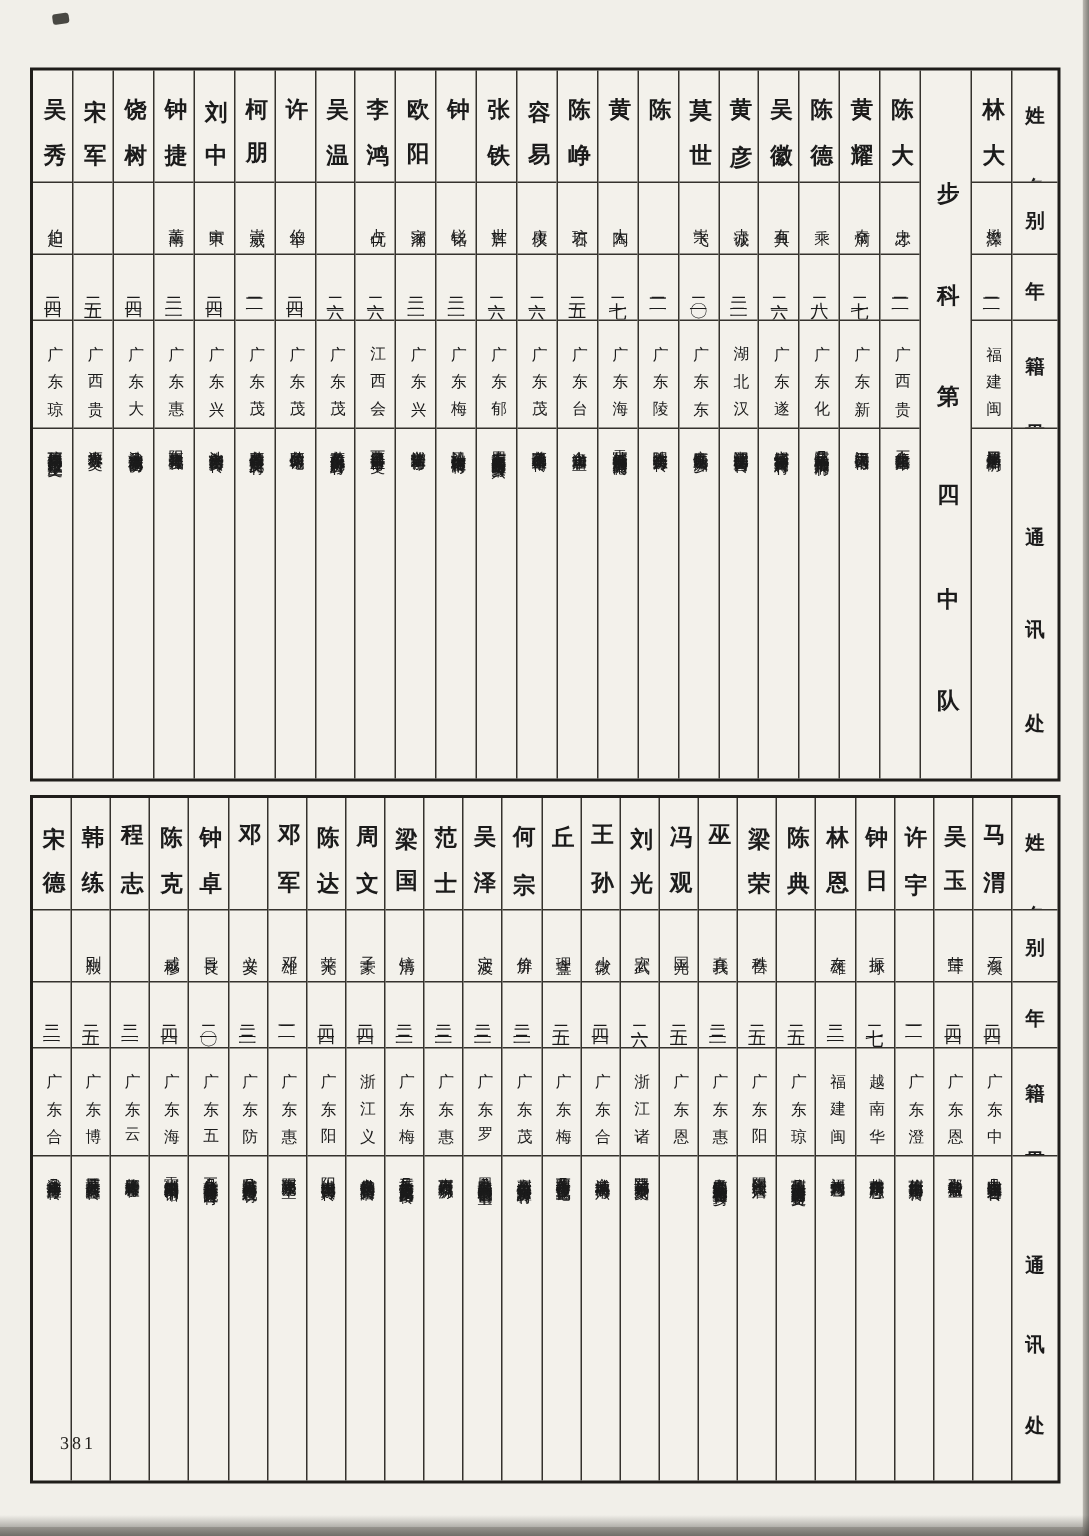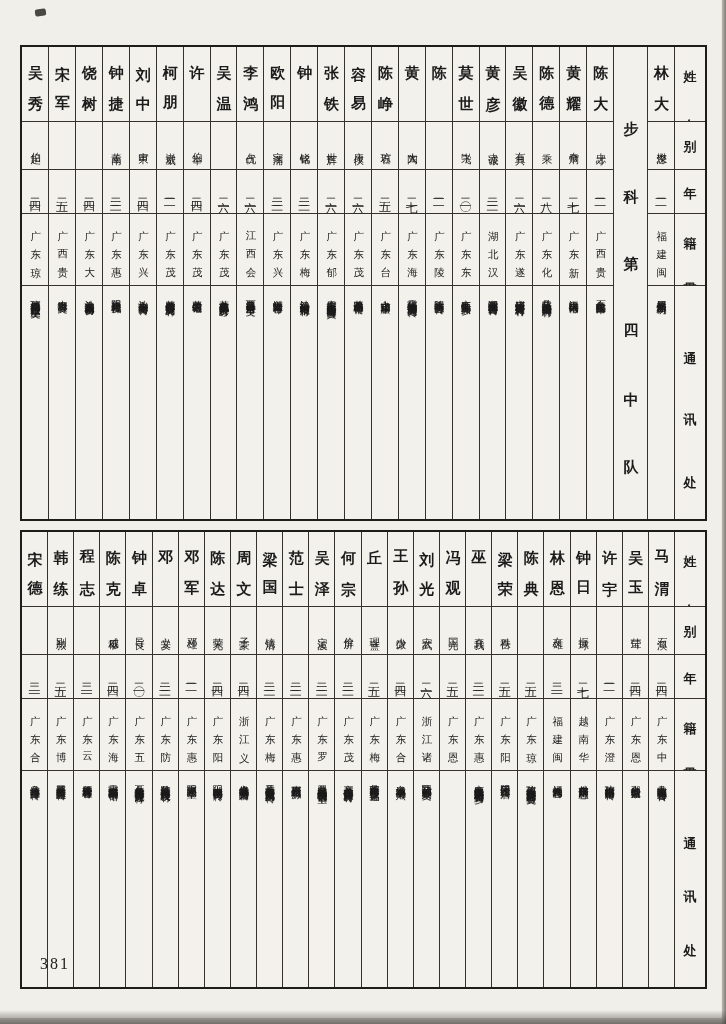--- a/index.html
+++ b/index.html
@@ -50,21 +50,21 @@
   .address-cell .vtext{font-size:10px;letter-spacing:.5px;max-height:100%;}
 
   .h-name,.h-alias,.h-age,.h-origin,.h-address{align-items:stretch;}
   .h-name{padding:13px 0;} .h-alias{padding:8px 0;} .h-age{padding:7px 0;}
   .h-origin{padding:13px 0;} .h-address{padding:54px 0;}
   .header-col .vtext{font-size:13px;font-weight:700;}
 
   .divider-cell{align-items:stretch;padding:62px 0 72px;}
   .divider-col .vtext{font-size:15px;font-weight:700;}
 
-  #page-number{position:absolute;left:40px;top:955px;font-size:16px;
+  #page-number{position:absolute;left:40px;top:955px;font-size:12px;
         letter-spacing:2px;color:#22201c;}
 </style>
 </head>
 <body>
 
 <div id="scan">
   <div id="paper">
     <div class="corner-mark"></div>
 
     <div class="vtable" id="table-top">

